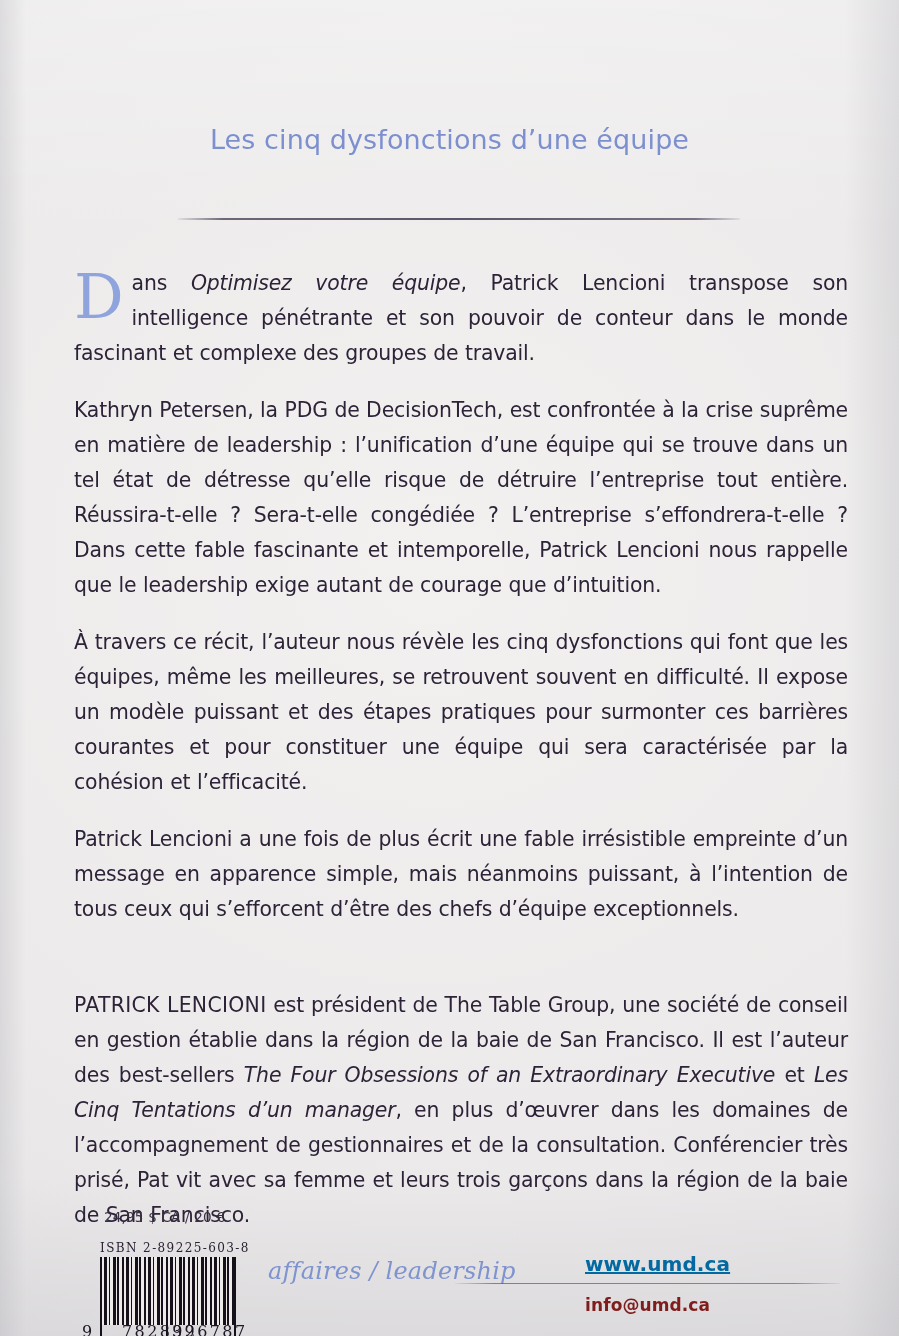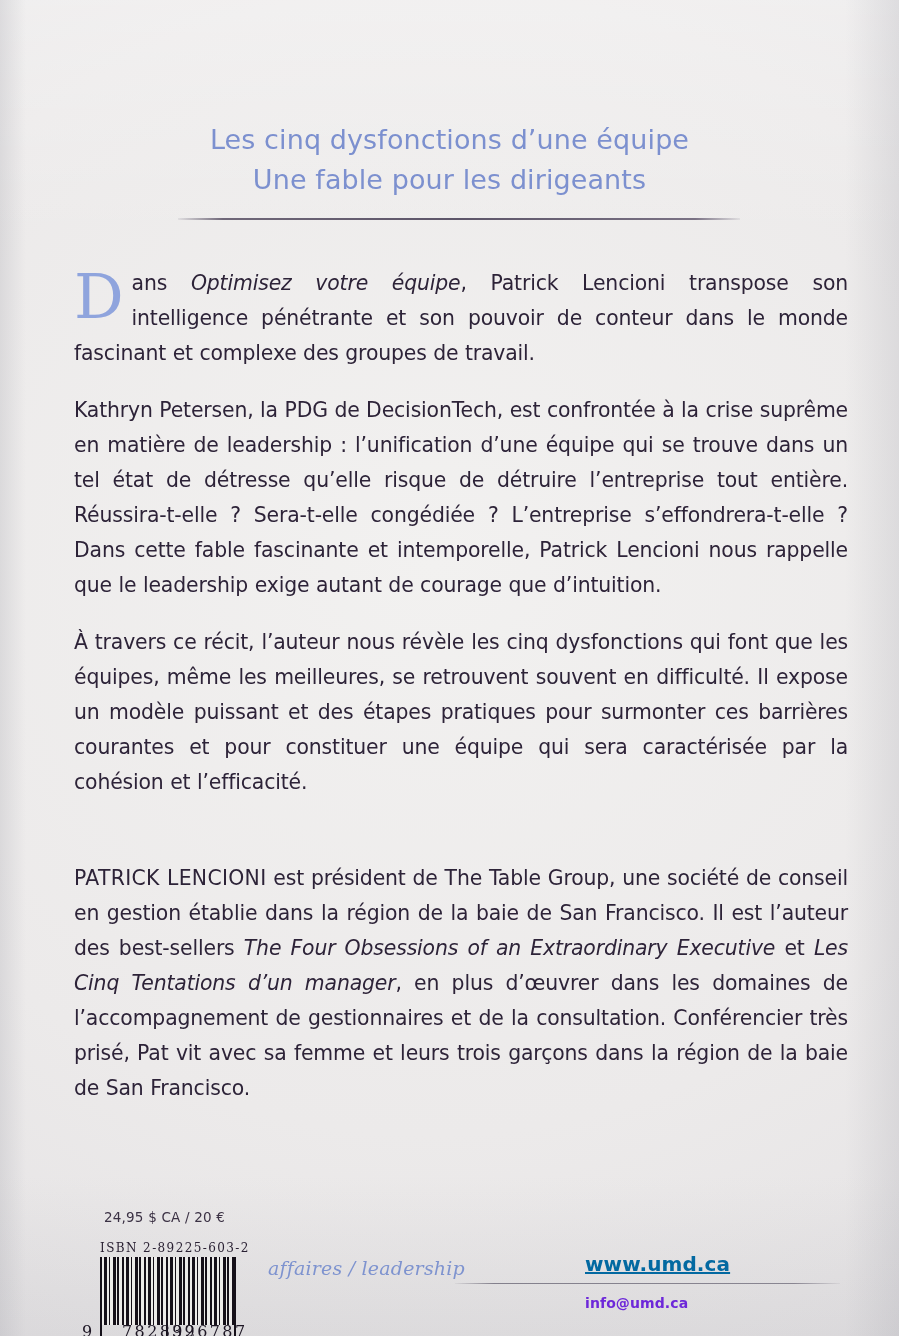--- a/index.html
+++ b/index.html
@@ -245,21 +245,21 @@
   .bd-lead  { left: 82px; }
   .bd-left  { left: 104px; letter-spacing: 2.4px; margin-left: 18px; }
   .bd-right { left: 172px; letter-spacing: 2.4px; }
 
   .category {
     position: absolute;
     left: 268px;
     top: 1240px;
     font-family: "DejaVu Serif", serif;
     font-style: italic;
-    font-size: 19px;
+    font-size: 24px;
     color: #7e93cf;
     letter-spacing: 0.2px;
   }
 
   .contact-rule {
     position: absolute;
     left: 455px;
     top: 1266px;
     width: 385px;
     height: 1px;
@@ -280,63 +280,63 @@
     color: #0369a1;
     letter-spacing: 0.1px;
     text-decoration: underline;
   }
   .email {
     position: absolute;
     left: 585px;
     top: 1278px;
     font-family: "DejaVu Sans", sans-serif;
     font-weight: bold;
-    font-size: 14px;
-    color: #6d28d9;
+    font-size: 17px;
+    color: #7f1d1d;
     letter-spacing: 0.1px;
   }
 </style>
 </head>
 <body>
 
 <div class="book-back">
 
   <div class="top-band"></div>
   <div class="book-title">Optimisez votre équipe</div>
   <div class="band-shadow"></div>
   <div class="band-shadow-soft"></div>
 
   <div class="subtitle-block">
     <div class="subtitle-line">Les cinq dysfonctions d’une équipe</div>
-    <div class="subtitle-line">Une fable pour les dirigeants</div>
   </div>
   <div class="title-rule"></div>
 
   <div class="body-copy">
 
     <p class="para para-dropcap">
       <span class="dropcap">D</span><span>ans </span><em>Optimisez votre équipe</em><span>, Patrick Lencioni transpose son intelligence pénétrante et son pouvoir de conteur dans le monde fascinant et complexe des groupes de travail.</span>
     </p>
 
     <p class="para">Kathryn Petersen, la PDG de DecisionTech, est confrontée à la crise suprême en matière de leadership : l’unification d’une équipe qui se trouve dans un tel état de détresse qu’elle risque de détruire l’entreprise tout entière. Réussira-t-elle ? Sera-t-elle congédiée ? L’entreprise s’effondrera-t-elle ? Dans cette fable fascinante et intemporelle, Patrick Lencioni nous rappelle que le leadership exige autant de courage que d’intuition.</p>
 
     <p class="para">À travers ce récit, l’auteur nous révèle les cinq dysfonctions qui font que les équipes, même les meilleures, se retrouvent souvent en difficulté. Il expose un modèle puissant et des étapes pratiques pour surmonter ces barrières courantes et pour constituer une équipe qui sera caractérisée par la cohésion et l’efficacité.</p>
 
+    <p class="para">Patrick Lencioni a une fois de plus écrit une fable irrésistible empreinte d’un message en apparence simple, mais néanmoins puissant, à l’intention de tous ceux qui s’efforcent d’être des chefs d’équipe exceptionnels.</p>
 
     <p class="para bio-para">
       <span class="bio-name">PATRICK LENCIONI</span><span> est président de The Table Group, une société de conseil en gestion établie dans la région de la baie de San Francisco. Il est l’auteur des best-sellers </span><em>The Four Obsessions of an Extraordinary Executive</em><span> et </span><em>Les Cinq Tentations d’un manager</em><span>, en plus d’œuvrer dans les domaines de l’accompagnement de gestionnaires et de la consultation. Conférencier très prisé, Pat vit avec sa femme et leurs trois garçons dans la région de la baie de San Francisco.</span>
     </p>
 
   </div>
 
   <div class="footer">
 
     <div class="price">24,95 $ CA / 20 €</div>
 
-    <div class="isbn-text">ISBN 2-89225-603-2</div>
+    <div class="isbn-text">ISBN 2-89225-603-8</div>
 
     <div class="barcode"></div>
     <div class="barcode-guard-l"></div>
     <div class="barcode-guard-m"></div>
     <div class="barcode-guard-r"></div>
 
     <div class="barcode-digits bd-lead">9</div>
     <div class="barcode-digits bd-left">782892</div>
     <div class="barcode-digits bd-right">396787</div>
 

